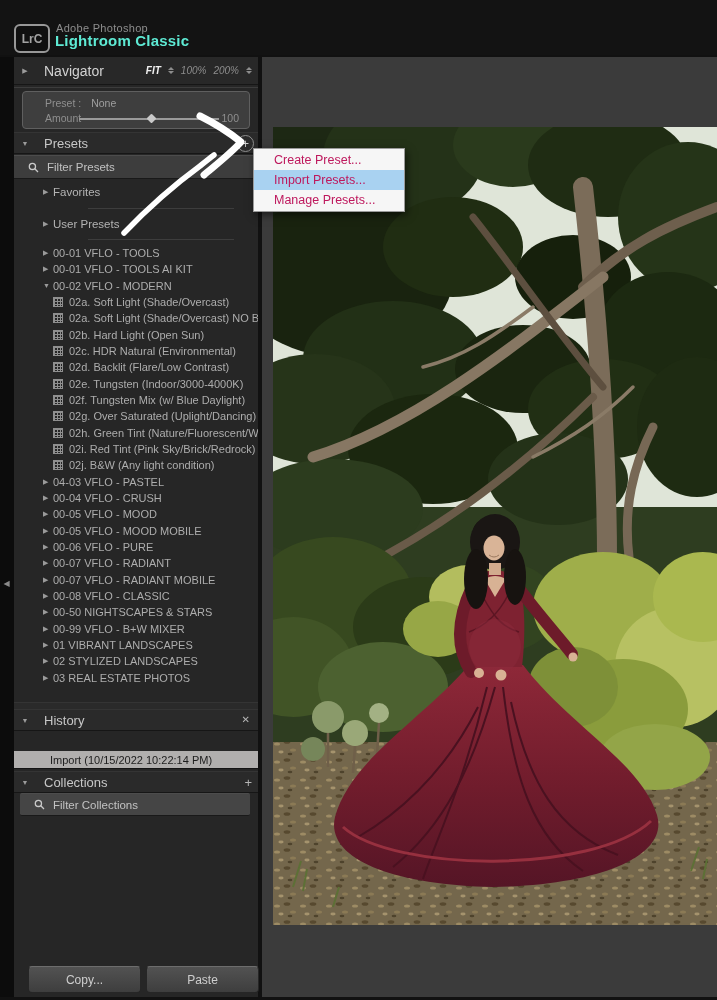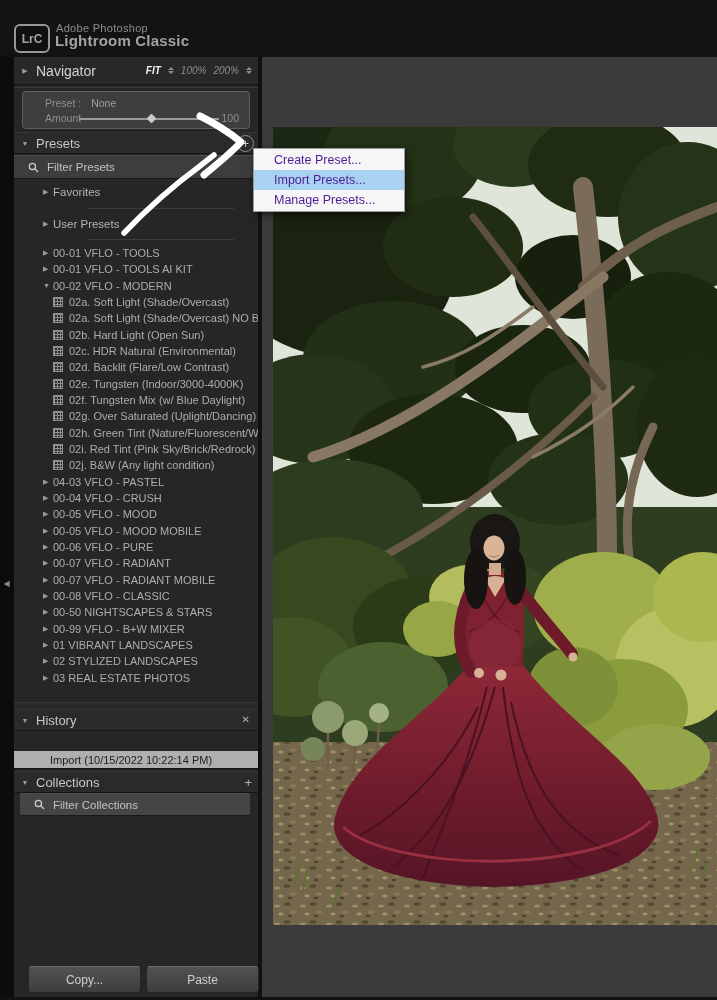--- a/index.html
+++ b/index.html
@@ -5,32 +5,32 @@
   html,body{margin:0;padding:0;background:#000;}
   #stage{position:relative;width:717px;height:1000px;background:#111;overflow:hidden;
          font-family:"Liberation Sans",sans-serif;-webkit-font-smoothing:antialiased;}
 
   
   #top-bar{position:absolute;left:0;top:0;width:717px;height:55px;background:#131313;}
   #lrc-badge{position:absolute;left:14px;top:24px;width:32px;height:25px;border:2px solid #989898;
              border-radius:6px;color:#a2a2a2;font-size:12px;font-weight:bold;
              display:flex;align-items:center;justify-content:center;background:#101010;}
   #brand-small{position:absolute;left:56px;top:22px;font-size:11px;color:#8d8d8d;letter-spacing:.3px;}
-  #brand-large{position:absolute;left:55px;top:32px;font-size:15px;font-weight:bold;color:#a3a3a3;letter-spacing:.2px;}
+  #brand-large{position:absolute;left:55px;top:32px;font-size:15px;font-weight:bold;color:#5eead4;letter-spacing:.2px;}
 
   
   #left-rail{position:absolute;left:0;top:57px;width:14px;height:940px;background:#0c0c0c;}
   #rail-collapse{position:absolute;left:1px;top:518px;width:11px;height:16px;color:#8a8a8a;
                  font-size:8px;display:flex;align-items:center;justify-content:center;cursor:pointer;}
 
   
   #panel{position:absolute;left:14px;top:57px;width:244px;height:940px;background:#262626;}
   .hdr{position:absolute;left:0;width:244px;display:flex;align-items:center;
        background:#2a2a2a;border-top:1px solid #343434;border-bottom:1px solid #161616;
-       color:#c7c7c7;font-size:13px;cursor:pointer;}
+       color:#c7c7c7;font-size:13px;cursor:pointer;gap:8px;}
   .hdr .tri{width:22px;text-align:center;font-size:7px;color:#9b9b9b;}
   .hdr .side-btn{position:absolute;right:6px;color:#b5b5b5;font-size:13px;line-height:1;cursor:pointer;}
 
   
   #nav-hdr{top:0;height:27px;font-size:14px;color:#d2d2d2;background:#282828;border-top:none;}
   #nav-zooms{position:absolute;right:6px;display:flex;align-items:center;gap:7px;}
   .zoom-opt{font-size:10px;color:#8d8d8d;cursor:pointer;font-style:italic;}
   .zoom-opt.sel{color:#f0f0f0;font-weight:bold;}
   .spin-ico{display:inline-flex;flex-direction:column;gap:1px;}
   .spin-ico i{width:0;height:0;border-left:3px solid transparent;border-right:3px solid transparent;}
@@ -101,21 +101,21 @@
 
   
   #content{position:absolute;left:262px;top:57px;width:455px;height:940px;background:#3b3b3b;}
   #photo{position:absolute;left:11px;top:70px;width:444px;height:798px;cursor:pointer;}
   #photo svg{display:block;width:444px;height:798px;}
 
   
   #ctx-menu{position:absolute;left:253px;top:148px;width:150px;background:#f6f6f6;
             border:1px solid #9a9a9a;box-shadow:2px 3px 8px rgba(0,0,0,.55);z-index:40;
             padding:1px 0;}
-  .ctx-item{height:20px;line-height:20px;padding-left:20px;font-size:12.5px;color:#4c1d95;cursor:pointer;}
+  .ctx-item{height:20px;line-height:20px;padding-left:20px;font-size:12.5px;color:#be185d;cursor:pointer;}
 
   
   #annot{position:absolute;left:0;top:0;width:717px;height:1000px;pointer-events:none;z-index:60;}
 </style>
 </head>
 <body>
 
 <div id="stage">
 
   <div id="top-bar">

